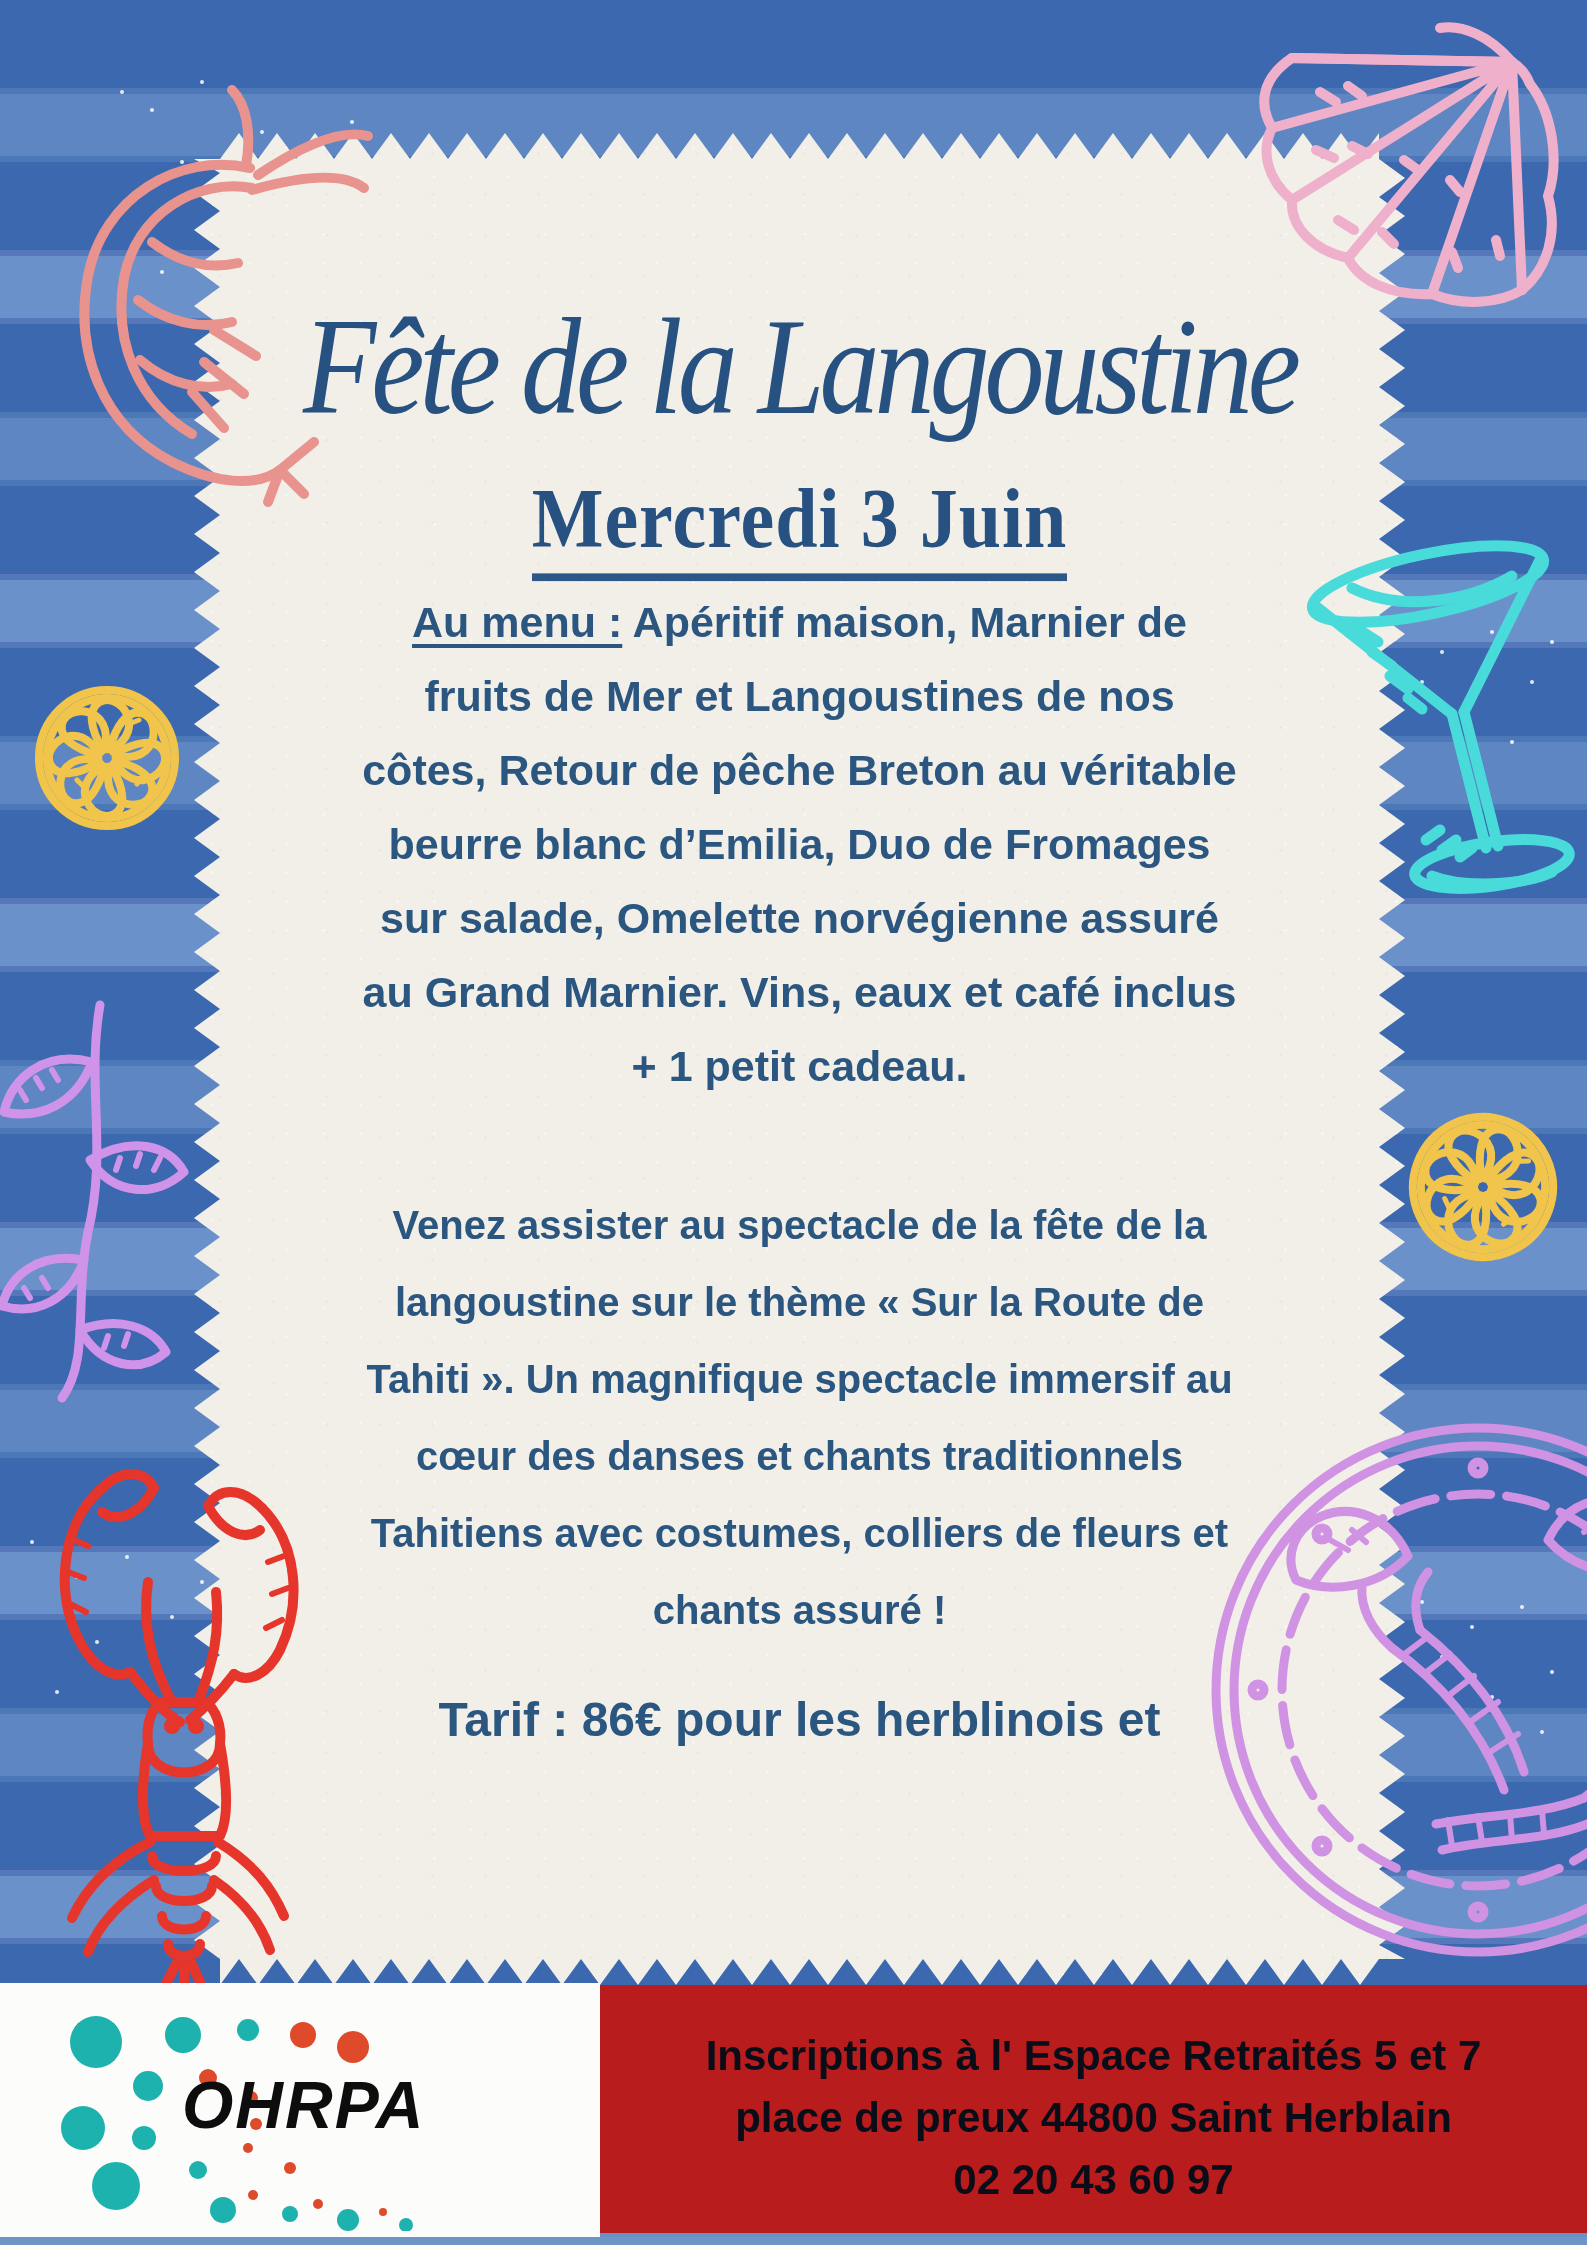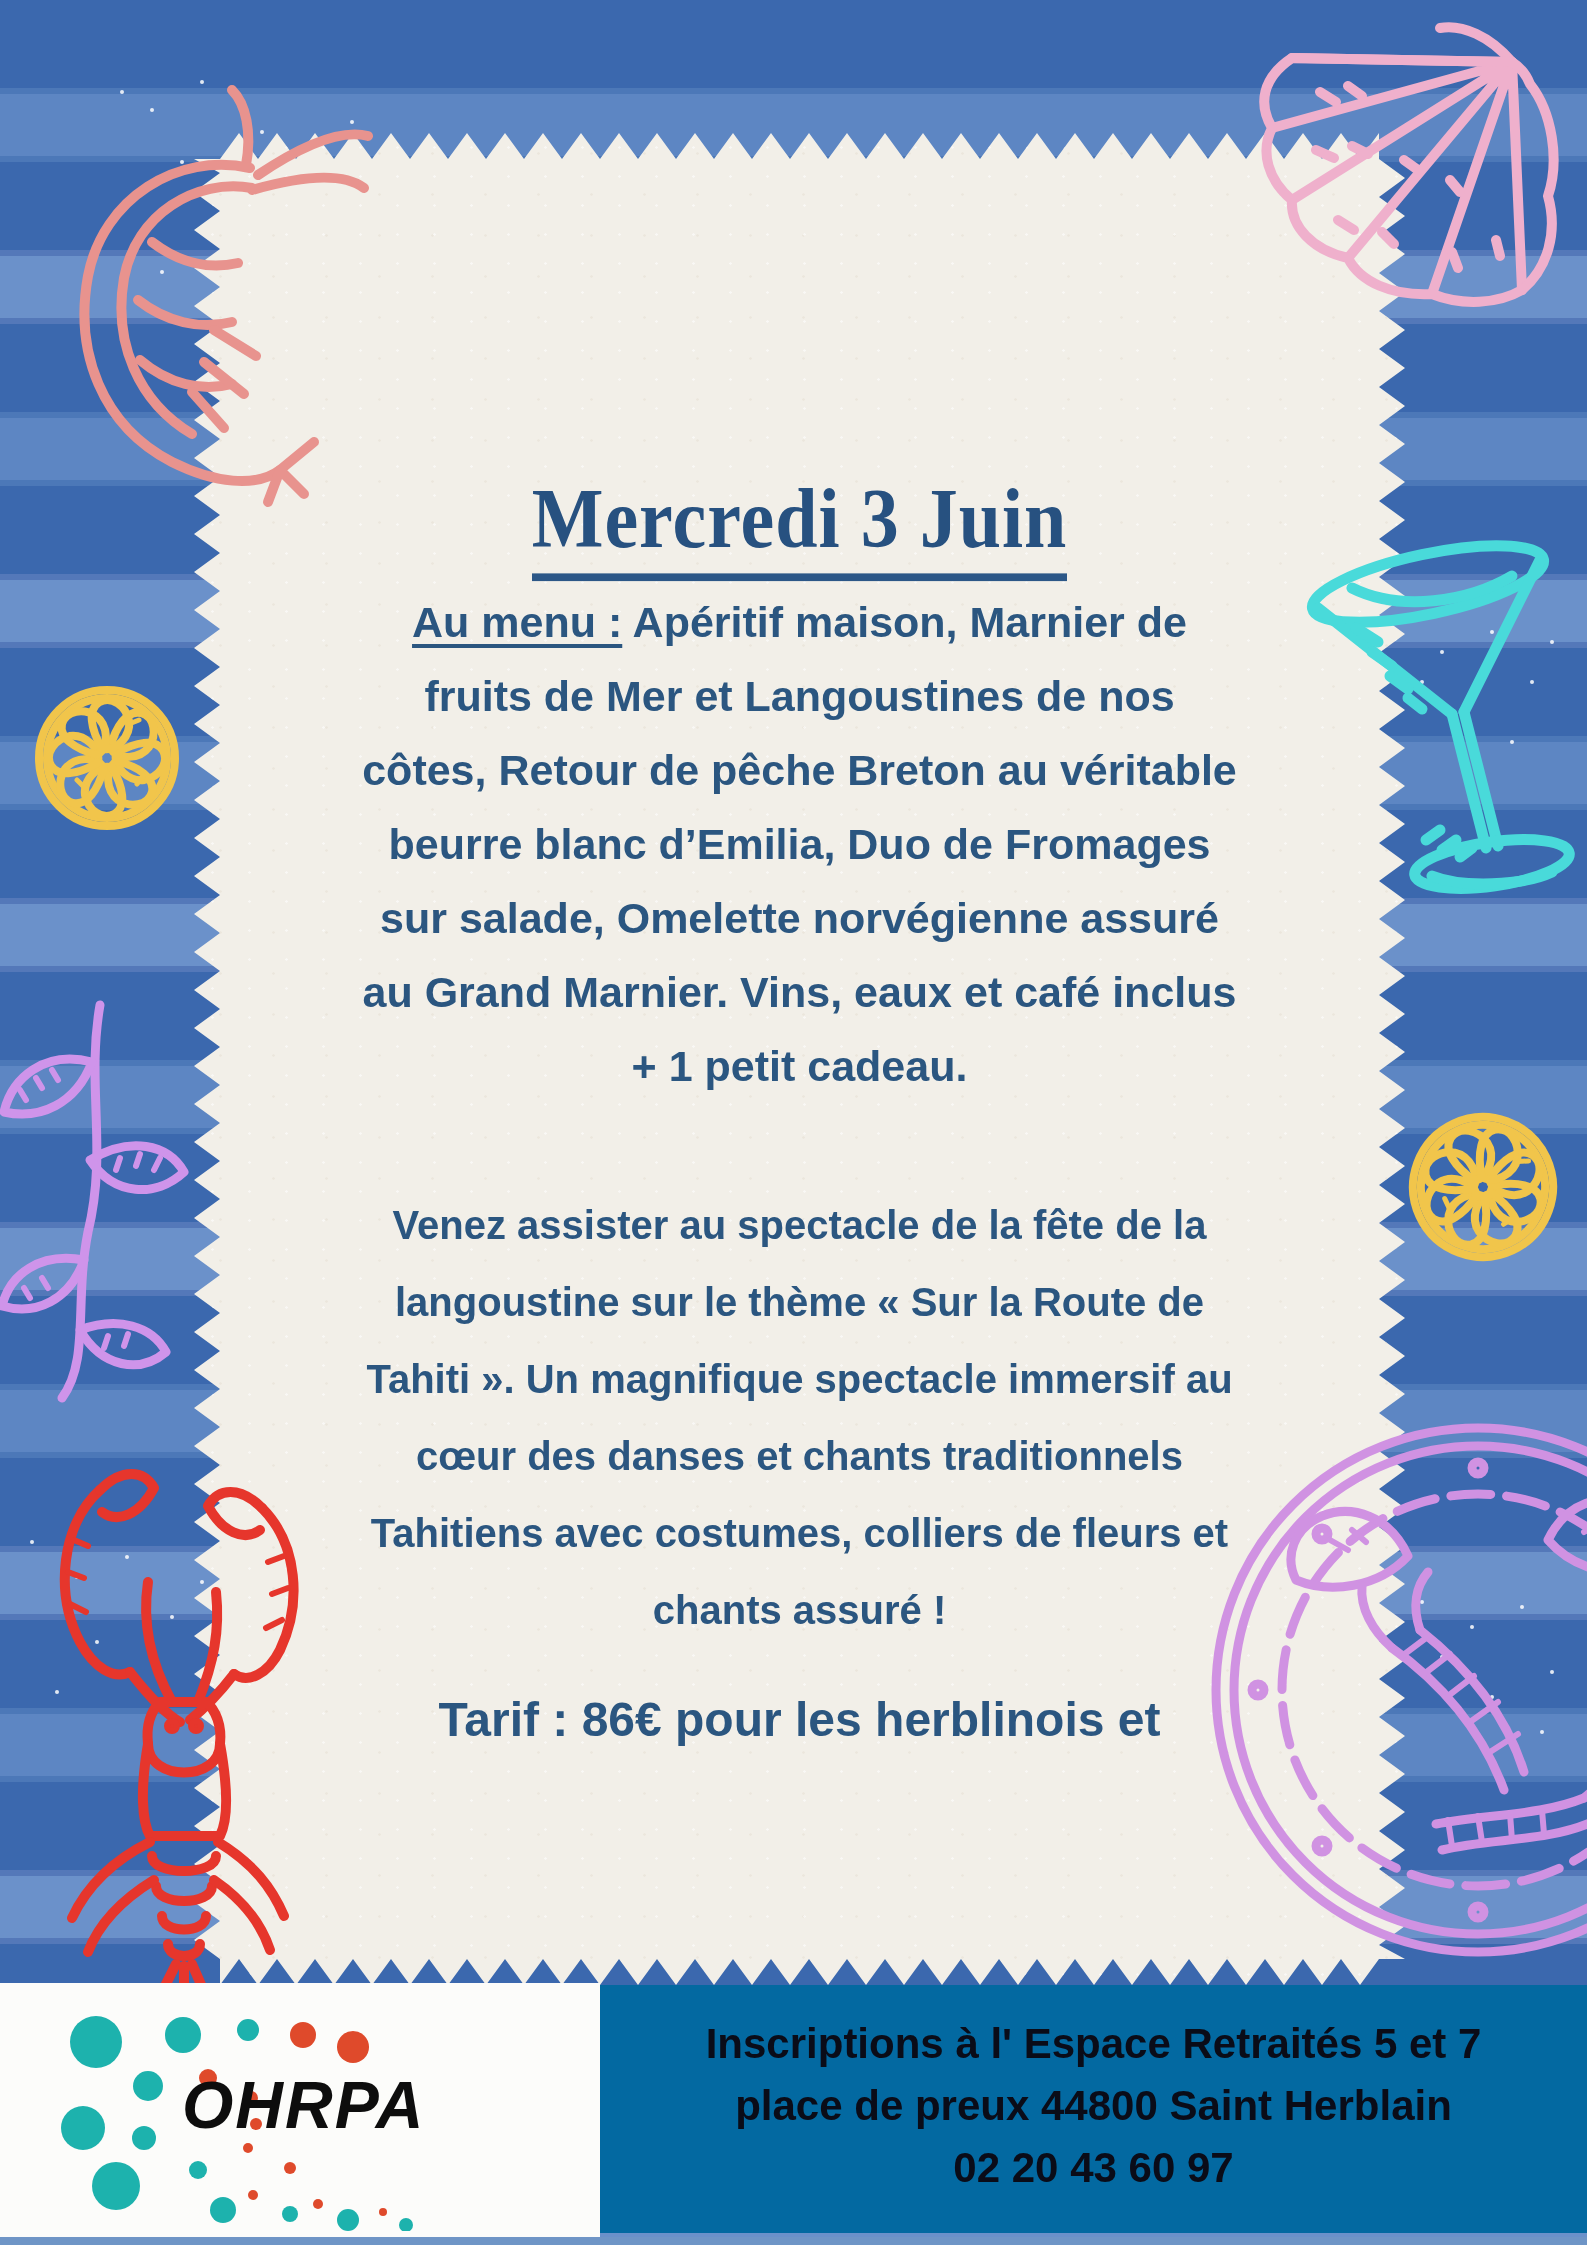--- a/index.html
+++ b/index.html
@@ -43,38 +43,39 @@
   .deco{position:absolute;inset:0;width:1587px;height:2245px;z-index:3;pointer-events:none;}
   
   .footer{position:absolute;left:0;top:1983px;width:1587px;height:254px;z-index:4;}
   .logo-band{position:absolute;left:0;top:0;width:600px;height:100%;background:#fcfcfa;}
   .logo-dots{position:absolute;left:8px;top:6px;width:560px;height:242px;}
   .logo-name{position:absolute;left:182px;top:84px;font-size:66px;font-weight:700;
     font-style:italic;letter-spacing:2px;color:#0d0d0d;}
   .logo-tagline{position:absolute;right:0px;top:166px;font-family:"DejaVu Serif",serif;
     font-style:italic;font-weight:700;font-size:50px;color:#14151b;}
   .inscription-box{position:absolute;left:600px;top:2px;right:0;bottom:4px;
-    background:#0369a1;text-align:center;padding-top:28px;box-sizing:border-box;
+    background:#b91c1c;text-align:center;padding-top:40px;box-sizing:border-box;
     color:#0a0c18;font-weight:700;font-size:42px;line-height:62px;}
   .bottom-strip{position:absolute;left:0;top:2237px;width:100%;height:8px;
     background:#6f95c6;z-index:5;}
 </style>
 <title>Fête de la Langoustine</title></head>
 <body>
 
 <div class="poster">
 
   <div class="bg">
     <div class="speckle" style="left:120px;top:90px;box-shadow:30px 18px 0 #fff,80px -10px 0 #fff,140px 40px 0 #fff,60px 70px 0 #fff,180px 90px 0 #fff,230px 30px 0 #fff,110px 140px 0 #fff,270px 120px 0 #fff,40px 180px 0 #fff,200px 170px 0 #fff;"></div>
     <div class="speckle" style="left:1400px;top:620px;box-shadow:40px 30px 0 #fff,90px 10px 0 #fff,130px 60px 0 #fff,60px 90px 0 #fff,110px 120px 0 #fff,20px 60px 0 #fff,150px 20px 0 #fff,80px 150px 0 #fff;"></div>
     <div class="speckle" style="left:1420px;top:1600px;box-shadow:50px 25px 0 #fff,100px 5px 0 #fff,130px 70px 0 #fff,70px 95px 0 #fff,20px 55px 0 #fff,120px 130px 0 #fff;"></div>
     <div class="speckle" style="left:30px;top:1540px;box-shadow:45px 35px 0 #fff,95px 15px 0 #fff,140px 75px 0 #fff,65px 100px 0 #fff,25px 150px 0 #fff,170px 40px 0 #fff,200px 120px 0 #fff;"></div>
   </div>
 
   <div class="panel" id="panel" style="clip-path: polygon(26px 26px, 45px 0px, 64px 26px, 83px 0px, 102px 26px, 121px 0px, 140px 26px, 159px 0px, 178px 26px, 197px 0px, 216px 26px, 235px 0px, 254px 26px, 273px 0px, 292px 26px, 311px 0px, 330px 26px, 349px 0px, 368px 26px, 387px 0px, 406px 26px, 425px 0px, 444px 26px, 463px 0px, 482px 26px, 501px 0px, 520px 26px, 539px 0px, 558px 26px, 577px 0px, 596px 26px, 615px 0px, 634px 26px, 653px 0px, 672px 26px, 691px 0px, 710px 26px, 729px 0px, 748px 26px, 767px 0px, 786px 26px, 805px 0px, 824px 26px, 843px 0px, 862px 26px, 881px 0px, 900px 26px, 919px 0px, 938px 26px, 957px 0px, 976px 26px, 995px 0px, 1014px 26px, 1033px 0px, 1052px 26px, 1071px 0px, 1090px 26px, 1109px 0px, 1128px 26px, 1147px 0px, 1166px 26px, 1185px 0px, 1185px 26px, 1185px 26px, 1211px 45px, 1185px 64px, 1211px 83px, 1185px 102px, 1211px 121px, 1185px 140px, 1211px 159px, 1185px 178px, 1211px 197px, 1185px 216px, 1211px 235px, 1185px 254px, 1211px 273px, 1185px 292px, 1211px 311px, 1185px 330px, 1211px 349px, 1185px 368px, 1211px 387px, 1185px 406px, 1211px 425px, 1185px 444px, 1211px 463px, 1185px 482px, 1211px 501px, 1185px 520px, 1211px 539px, 1185px 558px, 1211px 577px, 1185px 596px, 1211px 615px, 1185px 634px, 1211px 653px, 1185px 672px, 1211px 691px, 1185px 710px, 1211px 729px, 1185px 748px, 1211px 767px, 1185px 786px, 1211px 805px, 1185px 824px, 1211px 843px, 1185px 862px, 1211px 881px, 1185px 900px, 1211px 919px, 1185px 938px, 1211px 957px, 1185px 976px, 1211px 995px, 1185px 1014px, 1211px 1033px, 1185px 1052px, 1211px 1071px, 1185px 1090px, 1211px 1109px, 1185px 1128px, 1211px 1147px, 1185px 1166px, 1211px 1185px, 1185px 1204px, 1211px 1223px, 1185px 1242px, 1211px 1261px, 1185px 1280px, 1211px 1299px, 1185px 1318px, 1211px 1337px, 1185px 1356px, 1211px 1375px, 1185px 1394px, 1211px 1413px, 1185px 1432px, 1211px 1451px, 1185px 1470px, 1211px 1489px, 1185px 1508px, 1211px 1527px, 1185px 1546px, 1211px 1565px, 1185px 1584px, 1211px 1603px, 1185px 1622px, 1211px 1641px, 1185px 1660px, 1211px 1679px, 1185px 1698px, 1211px 1717px, 1185px 1736px, 1211px 1755px, 1185px 1774px, 1211px 1793px, 1185px 1812px, 1211px 1826px, 1185px 1826px, 1185px 1826px, 1166px 1852px, 1147px 1826px, 1128px 1852px, 1109px 1826px, 1090px 1852px, 1071px 1826px, 1052px 1852px, 1033px 1826px, 1014px 1852px, 995px 1826px, 976px 1852px, 957px 1826px, 938px 1852px, 919px 1826px, 900px 1852px, 881px 1826px, 862px 1852px, 843px 1826px, 824px 1852px, 805px 1826px, 786px 1852px, 767px 1826px, 748px 1852px, 729px 1826px, 710px 1852px, 691px 1826px, 672px 1852px, 653px 1826px, 634px 1852px, 615px 1826px, 596px 1852px, 577px 1826px, 558px 1852px, 539px 1826px, 520px 1852px, 501px 1826px, 482px 1852px, 463px 1826px, 444px 1852px, 425px 1826px, 406px 1852px, 387px 1826px, 368px 1852px, 349px 1826px, 330px 1852px, 311px 1826px, 292px 1852px, 273px 1826px, 254px 1852px, 235px 1826px, 216px 1852px, 197px 1826px, 178px 1852px, 159px 1826px, 140px 1852px, 121px 1826px, 102px 1852px, 83px 1826px, 64px 1852px, 45px 1826px, 26px 1852px, 26px 1826px, 26px 1826px, 0px 1807px, 26px 1788px, 0px 1769px, 26px 1750px, 0px 1731px, 26px 1712px, 0px 1693px, 26px 1674px, 0px 1655px, 26px 1636px, 0px 1617px, 26px 1598px, 0px 1579px, 26px 1560px, 0px 1541px, 26px 1522px, 0px 1503px, 26px 1484px, 0px 1465px, 26px 1446px, 0px 1427px, 26px 1408px, 0px 1389px, 26px 1370px, 0px 1351px, 26px 1332px, 0px 1313px, 26px 1294px, 0px 1275px, 26px 1256px, 0px 1237px, 26px 1218px, 0px 1199px, 26px 1180px, 0px 1161px, 26px 1142px, 0px 1123px, 26px 1104px, 0px 1085px, 26px 1066px, 0px 1047px, 26px 1028px, 0px 1009px, 26px 990px, 0px 971px, 26px 952px, 0px 933px, 26px 914px, 0px 895px, 26px 876px, 0px 857px, 26px 838px, 0px 819px, 26px 800px, 0px 781px, 26px 762px, 0px 743px, 26px 724px, 0px 705px, 26px 686px, 0px 667px, 26px 648px, 0px 629px, 26px 610px, 0px 591px, 26px 572px, 0px 553px, 26px 534px, 0px 515px, 26px 496px, 0px 477px, 26px 458px, 0px 439px, 26px 420px, 0px 401px, 26px 382px, 0px 363px, 26px 344px, 0px 325px, 26px 306px, 0px 287px, 26px 268px, 0px 249px, 26px 230px, 0px 211px, 26px 192px, 0px 173px, 26px 154px, 0px 135px, 26px 116px, 0px 97px, 26px 78px, 0px 59px, 26px 40px, 0px 26px, 26px 26px);">
+    <h1 class="title"><span>Fête de la Langoustine</span></h1>
     <h2 class="date"><span>Mercredi 3 Juin</span></h2>
 
     <div class="bodytext menu">
       <div class="tline"><span class="uline">Au menu :</span><span> Apéritif maison, Marnier de</span></div>
       <div>
           <div class="tline">fruits de Mer et Langoustines de nos</div>
           <div class="tline">côtes, Retour de pêche Breton au véritable</div>
           <div class="tline">beurre blanc d’Emilia, Duo de Fromages</div>
           <div class="tline">sur salade, Omelette norvégienne assuré</div>
           <div class="tline">au Grand Marnier. Vins, eaux et café inclus</div>

